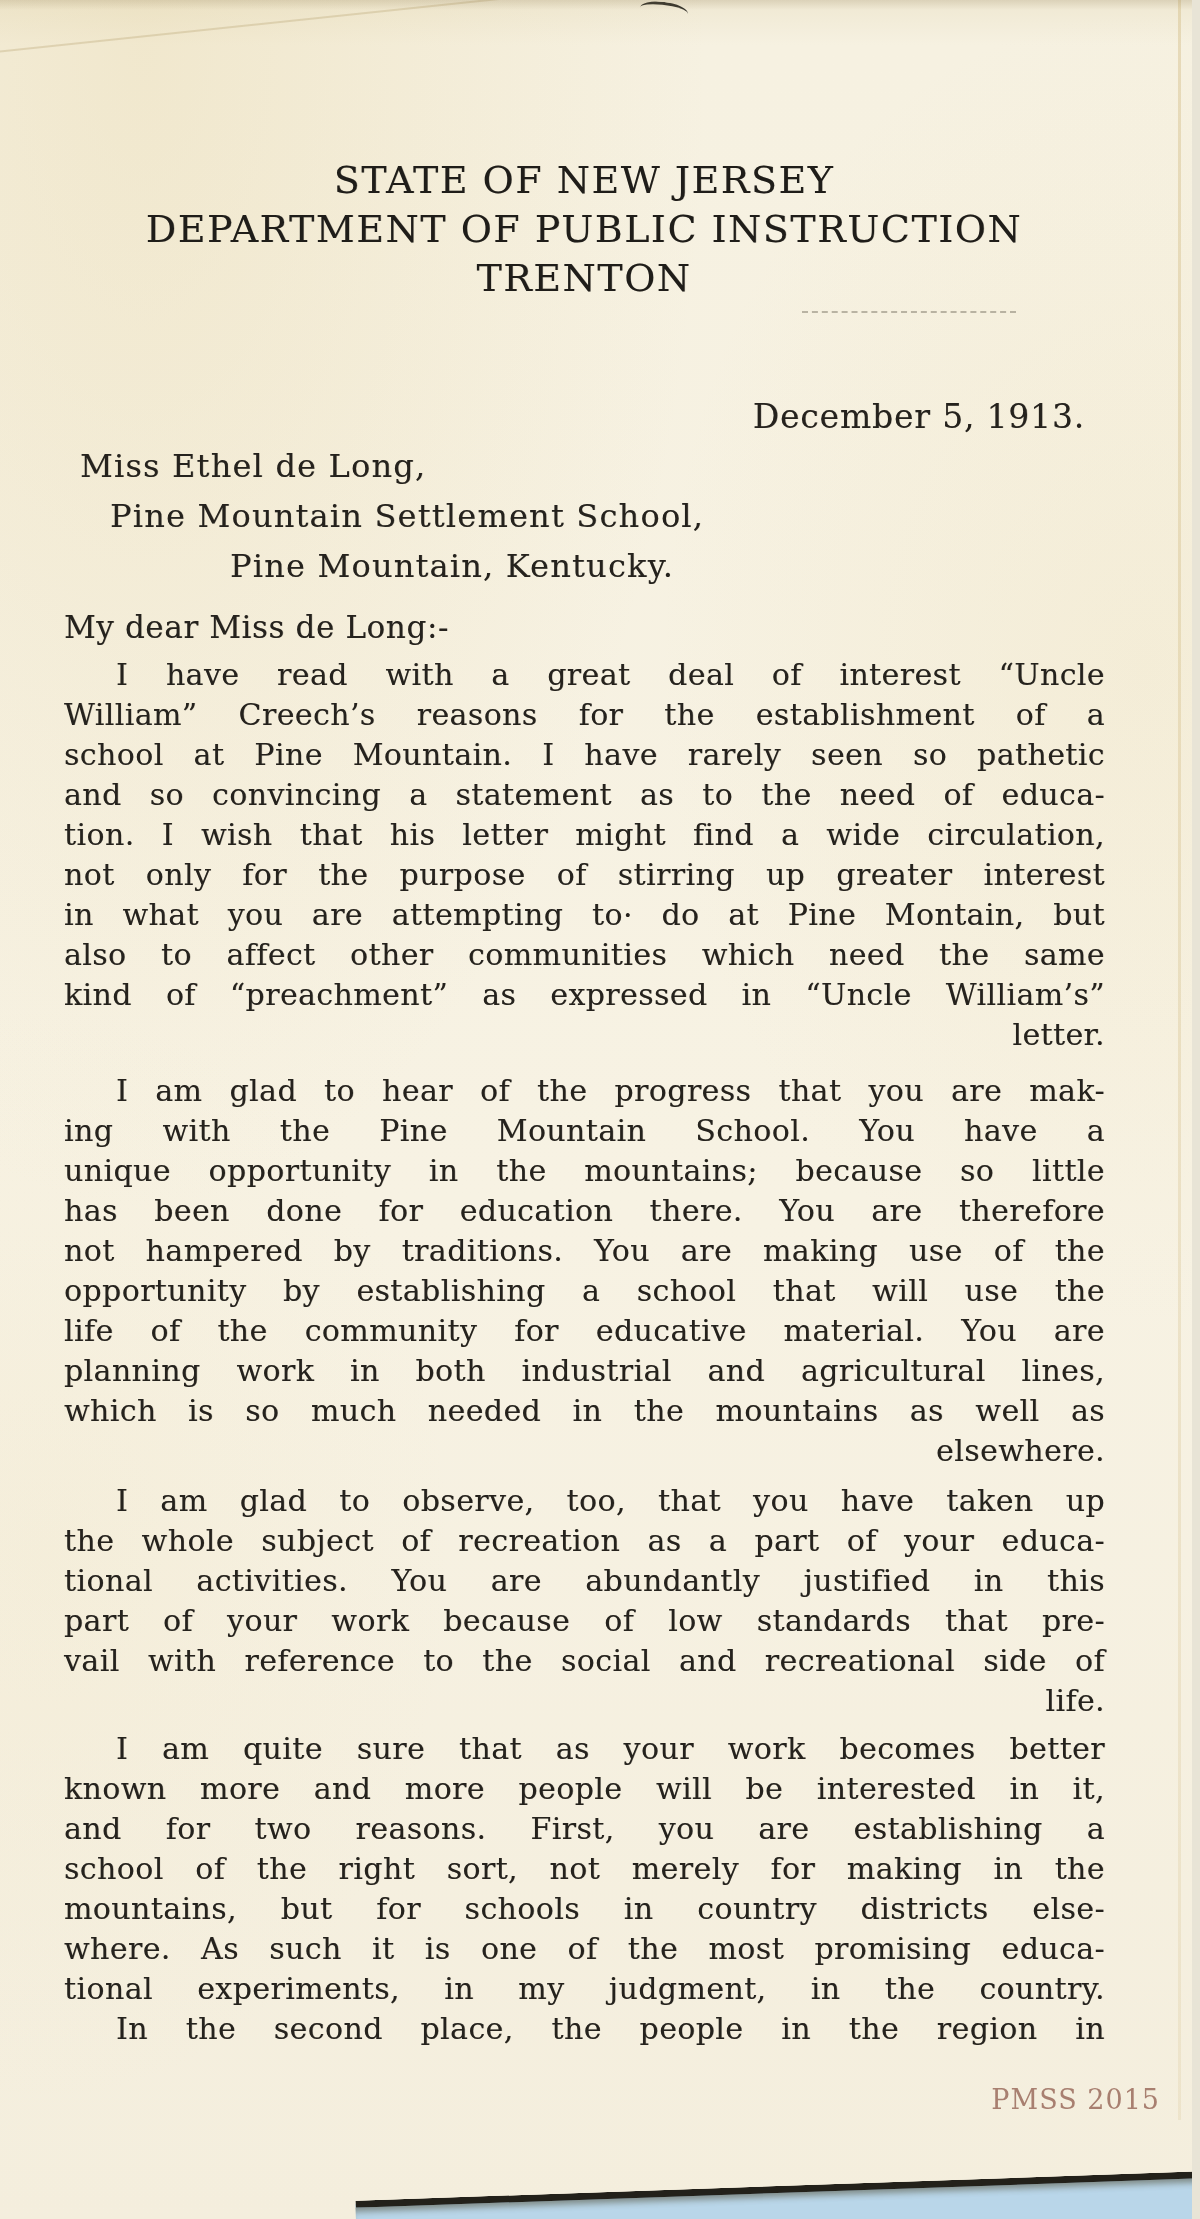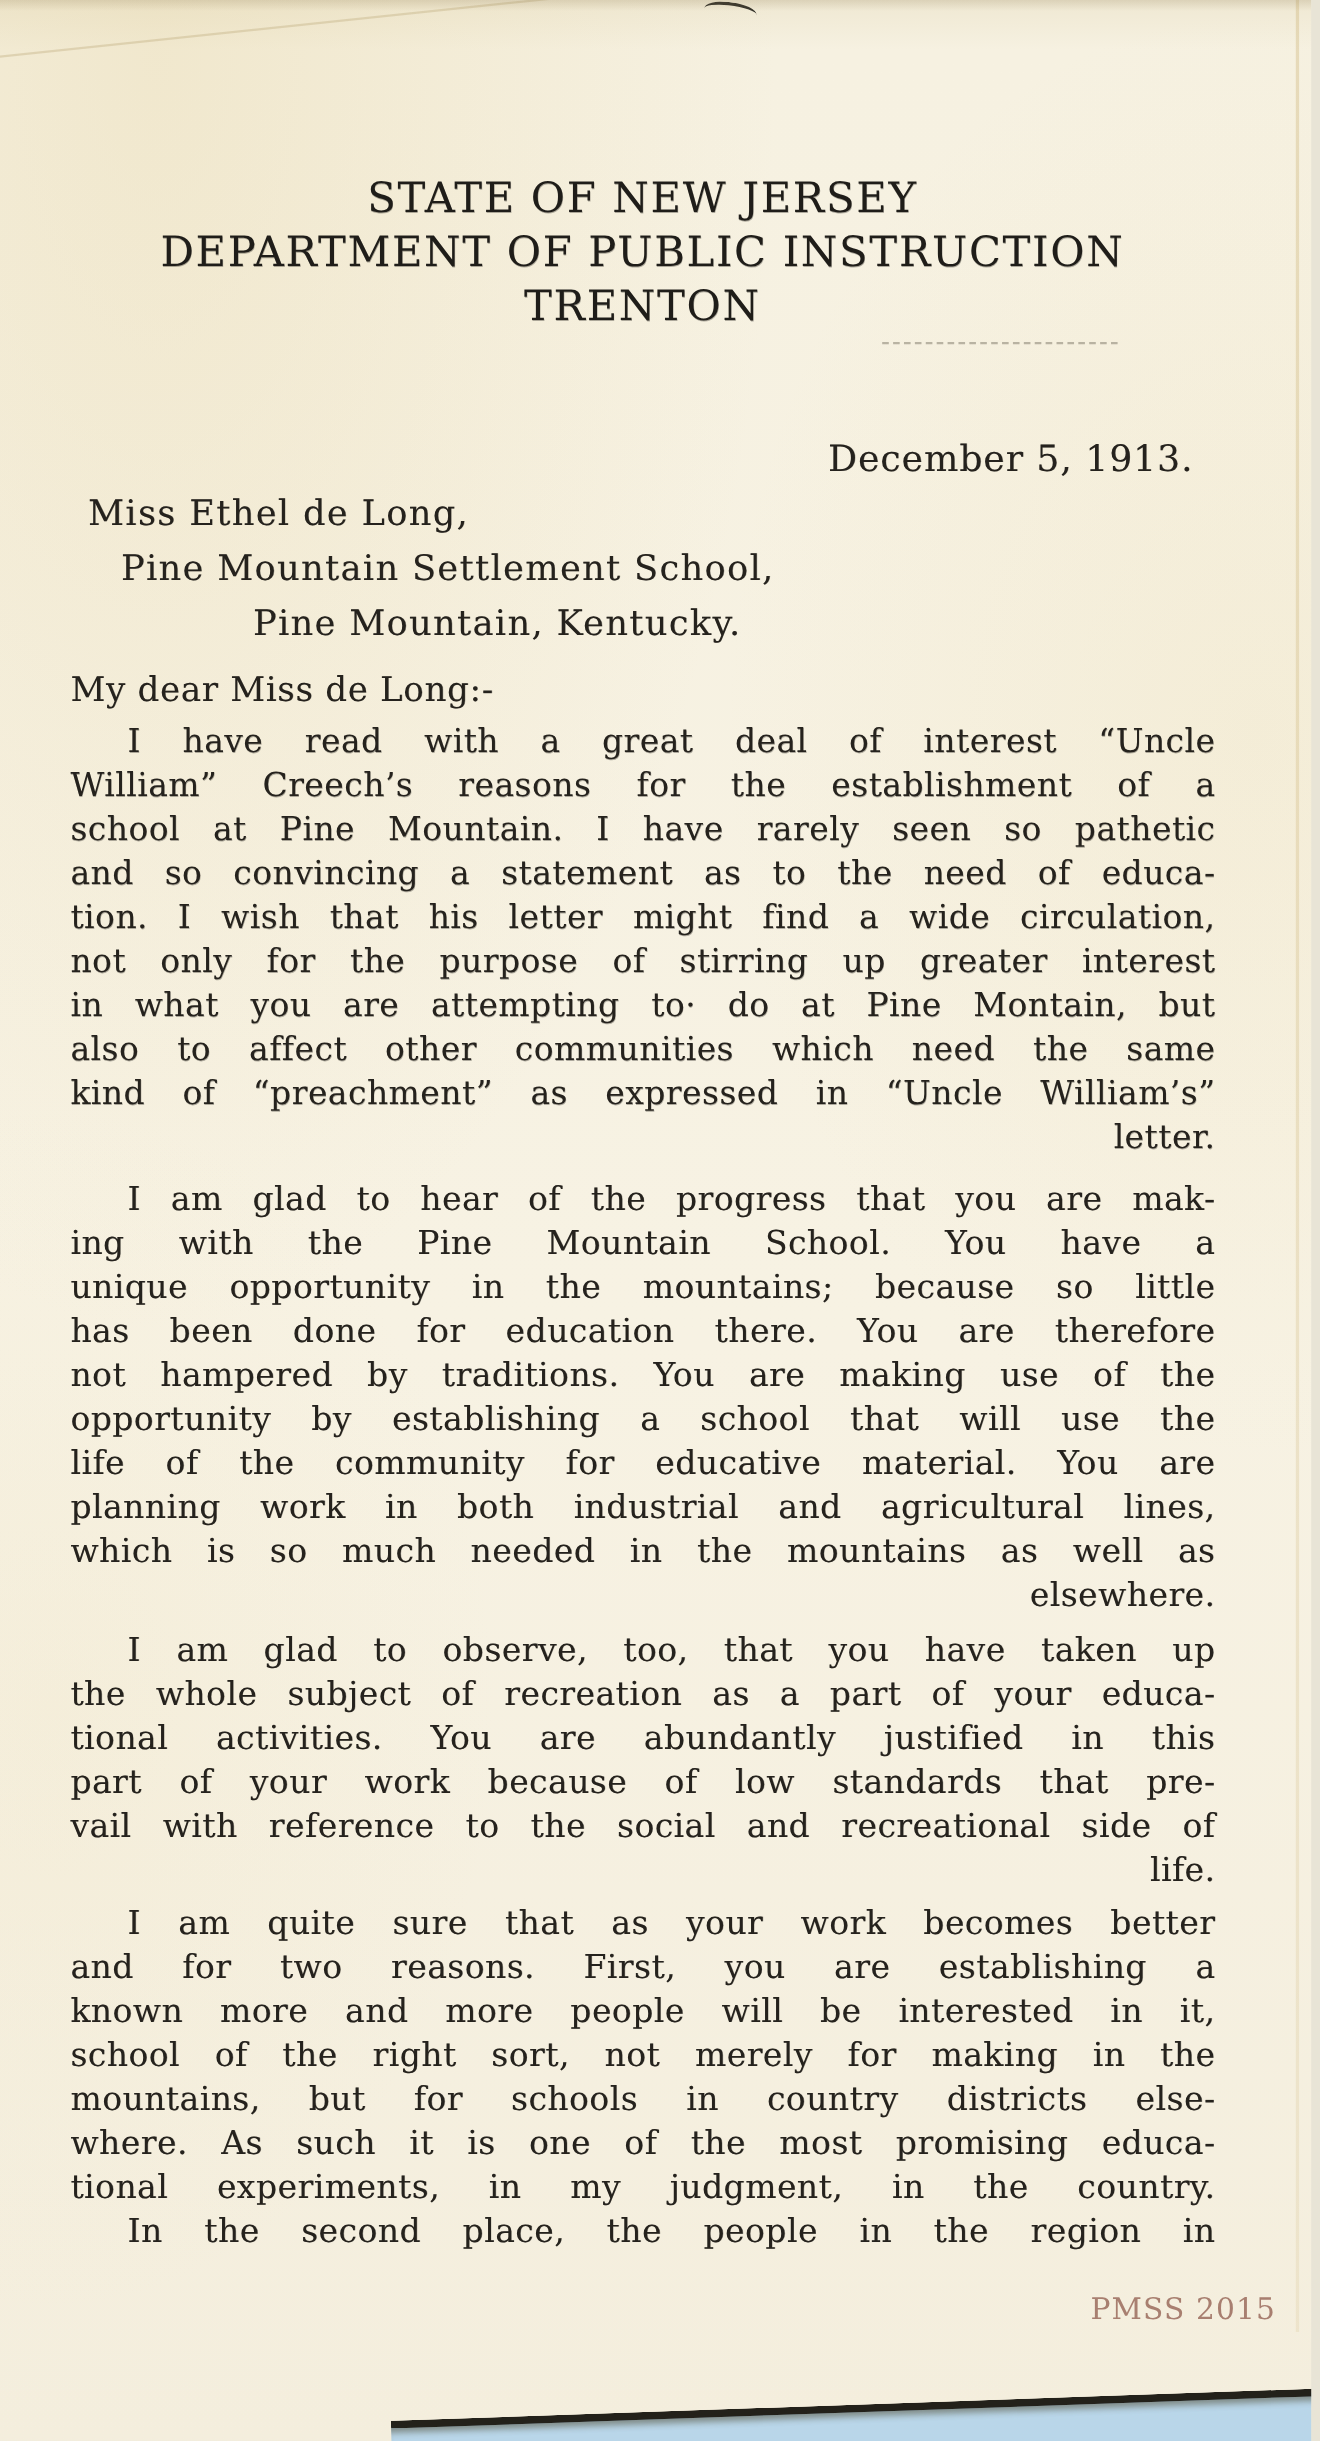--- a/index.html
+++ b/index.html
@@ -116,22 +116,22 @@
       <div class="ln indent">I am glad to observe, too, that you have taken up</div>
       <div class="ln">the whole subject of recreation as a part of your educa-</div>
       <div class="ln">tional activities.  You are abundantly justified in this</div>
       <div class="ln">part of your work because of low standards that pre-</div>
       <div class="ln">vail with reference to the social and recreational side of</div>
       <div class="ln end">life.</div>
     </div>
 
     <div class="para p4">
       <div class="ln indent">I am quite sure that as your work becomes better</div>
+      <div class="ln">known more and more people will be interested in it,</div>
       <div class="ln">and for two reasons.  First, you are establishing a</div>
-      <div class="ln">known more and more people will be interested in it,</div>
       <div class="ln">school of the right sort, not merely for making in the</div>
       <div class="ln">mountains, but for schools in country districts else-</div>
       <div class="ln">where.  As such it is one of the most promising educa-</div>
       <div class="ln">tional experiments, in my judgment, in the country.</div>
     </div>
 
     <div class="para p5">
       <div class="ln indent">In the second place, the people in the region in</div>
     </div>
 

